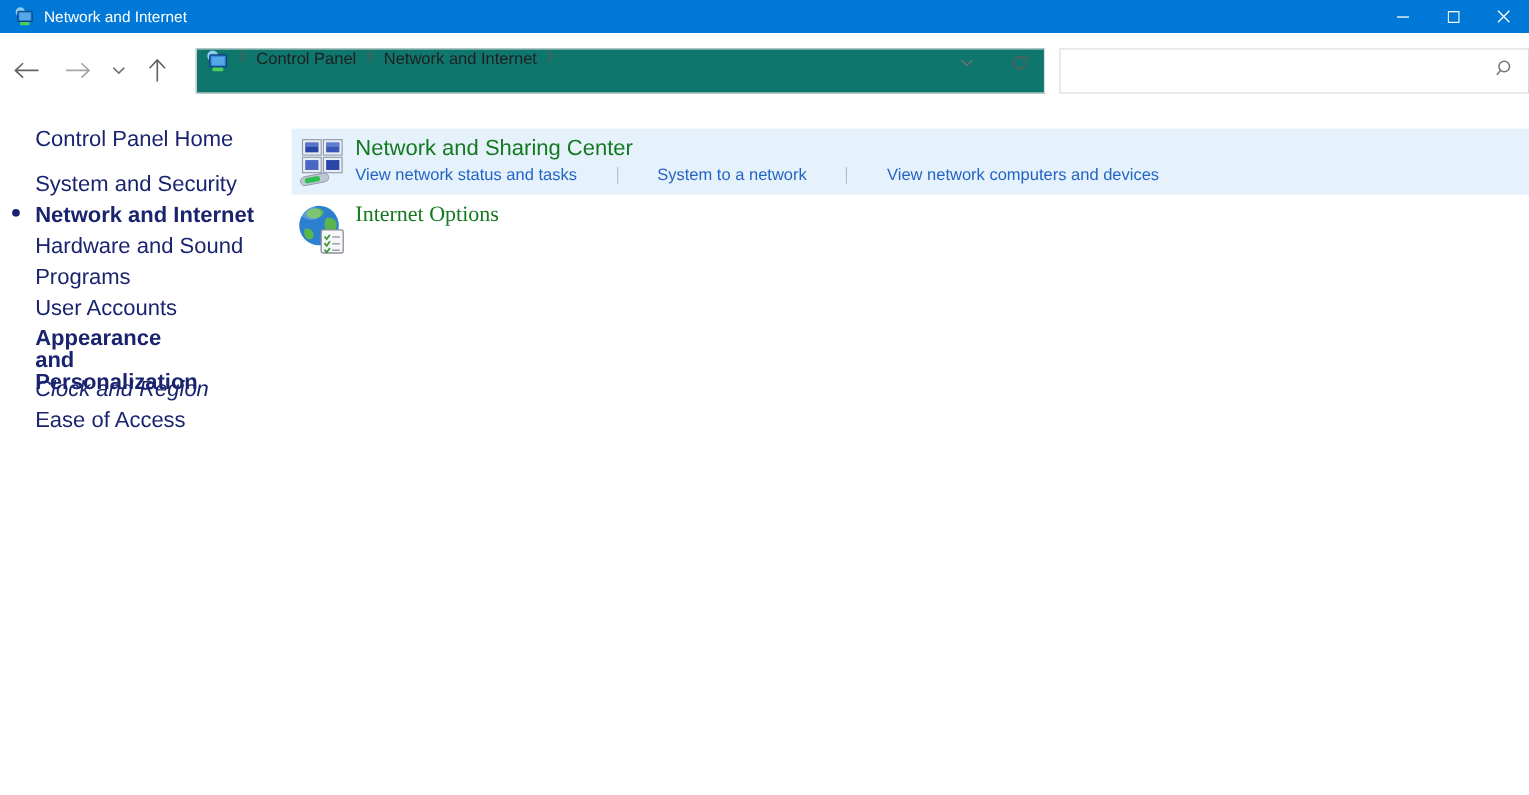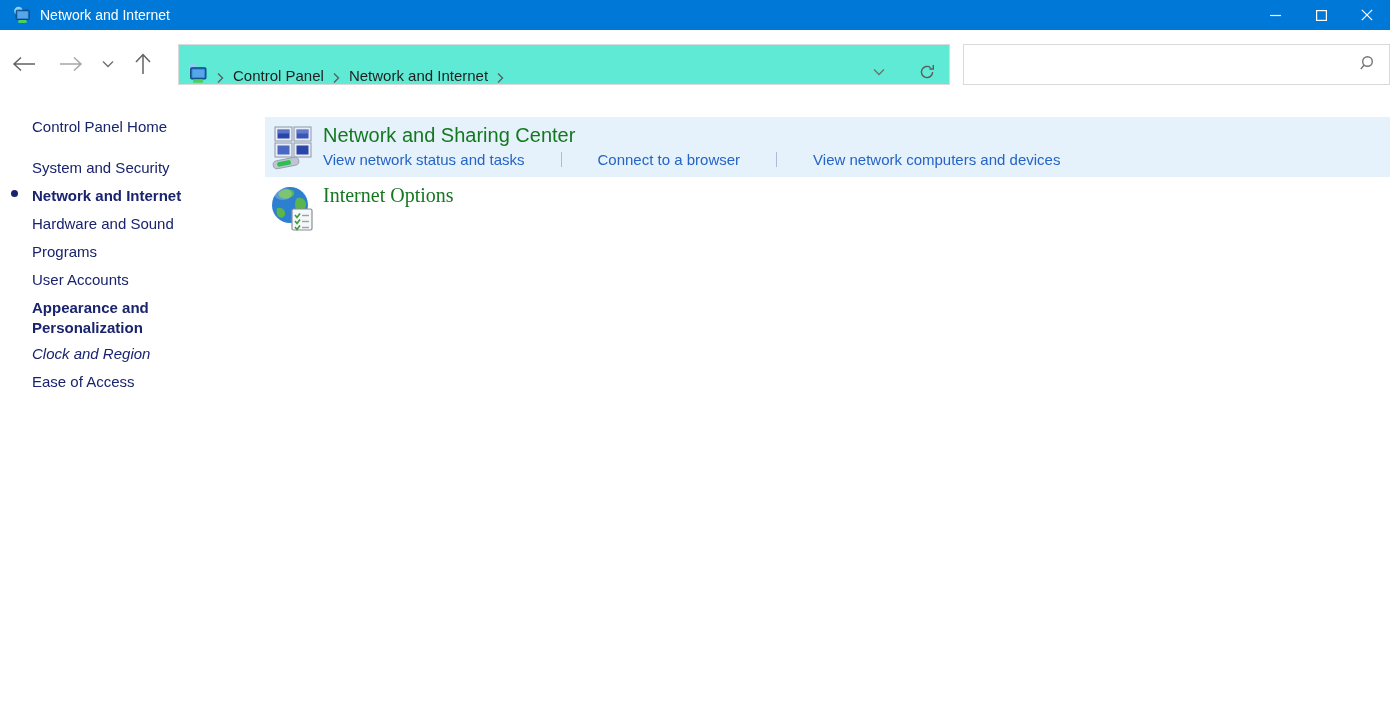--- a/index.html
+++ b/index.html
@@ -24,42 +24,42 @@
   
   .navbar { position:absolute; top:30px; left:0; width:1390px; height:68px; background:#fff; }
   .nav-btn { position:absolute; display:flex; align-items:center; justify-content:center; }
   .nav-back    { left:9px;  top:51px; width:30px; height:26px; }
   .nav-forward { left:56px; top:51px; width:30px; height:26px; }
   .nav-recent  { left:98px; top:56px; width:20px; height:16px; }
   .nav-up      { left:129px;top:50px; width:28px; height:28px; }
 
   .breadcrumb-box {
     position:absolute; left:178px; top:44px; width:772px; height:41px;
-    border:1px solid #d9d9d9; background:#5eead4;
-    display:flex; align-items:flex-end; padding:0 10px 0 8px;
+    border:1px solid #d9d9d9; background:#0f766e;
+    display:flex; align-items:flex-start; padding:0 10px 0 8px;
   }
   .crumb-sep { margin:0 9px; display:flex; align-items:center; }
   .crumb { font-size:15px; color:#1f1f1f; white-space:nowrap; cursor:default; }
   .bc-right { margin-left:auto; display:flex; align-items:center; gap:24px; }
   .bc-btn { display:flex; align-items:center; justify-content:center; width:24px; height:24px; }
 
   .search-box {
     position:absolute; left:963px; top:44px; width:427px; height:41px;
     border:1px solid #d9d9d9; background:#fff;
     display:flex; align-items:center;
   }
   .search-box input {
     flex:1; border:none; outline:none; height:100%; padding:0 10px;
     font-family:"Liberation Sans", sans-serif; font-size:14px; color:#1f1f1f; background:transparent;
   }
   .search-box .search-glyph { margin-right:14px; flex:0 0 auto; }
 
   
   .sidebar-link {
-    position:absolute; left:32px; font-size:15px; color:#19236e;
+    position:absolute; left:32px; font-size:20px; color:#19236e;
     line-height:20px; cursor:pointer; white-space:nowrap;
   }
   .sidebar-link.wrap { white-space:normal; width:155px; }
   .sidebar-link.active { font-weight:bold; }
   .active-bullet {
     position:absolute; left:11px; top:190px; width:7px; height:7px;
     border-radius:50%; background:#19236e;
   }
 
   
@@ -216,21 +216,21 @@
       <g transform="rotate(-11 14 39)">
         <rect x="1" y="35" width="26" height="8" rx="4" fill="#bfc6d2" stroke="#8f97a8" stroke-width="0.8"></rect>
         <rect x="5" y="36.6" width="14" height="4.8" rx="2.4" fill="#2fbf4f"></rect>
       </g>
     </svg>
   </span>
   <span class="section-title">Network and Sharing Center</span>
   <div class="section-links">
     <span class="task-link">View network status and tasks</span>
     <span class="link-sep"></span>
-    <span class="task-link">Connect to a browser</span>
+    <span class="task-link">System to a network</span>
     <span class="link-sep"></span>
     <span class="task-link">View network computers and devices</span>
   </div>
 </div>
 
 <div class="section-row" style="top:177px;font-family:Liberation Serif, serif;">
   <span class="section-icon" style="left:4px; top:7px;">
     <svg width="48" height="48" viewBox="0 0 48 48">
       <circle cx="21" cy="21" r="18" fill="#2d7fd0"></circle>
       <path d="M10 8 Q16 4 23 6 Q27 8 24 12 Q19 16 13 14 Q8 12 10 8z" fill="#59b54c"></path>

